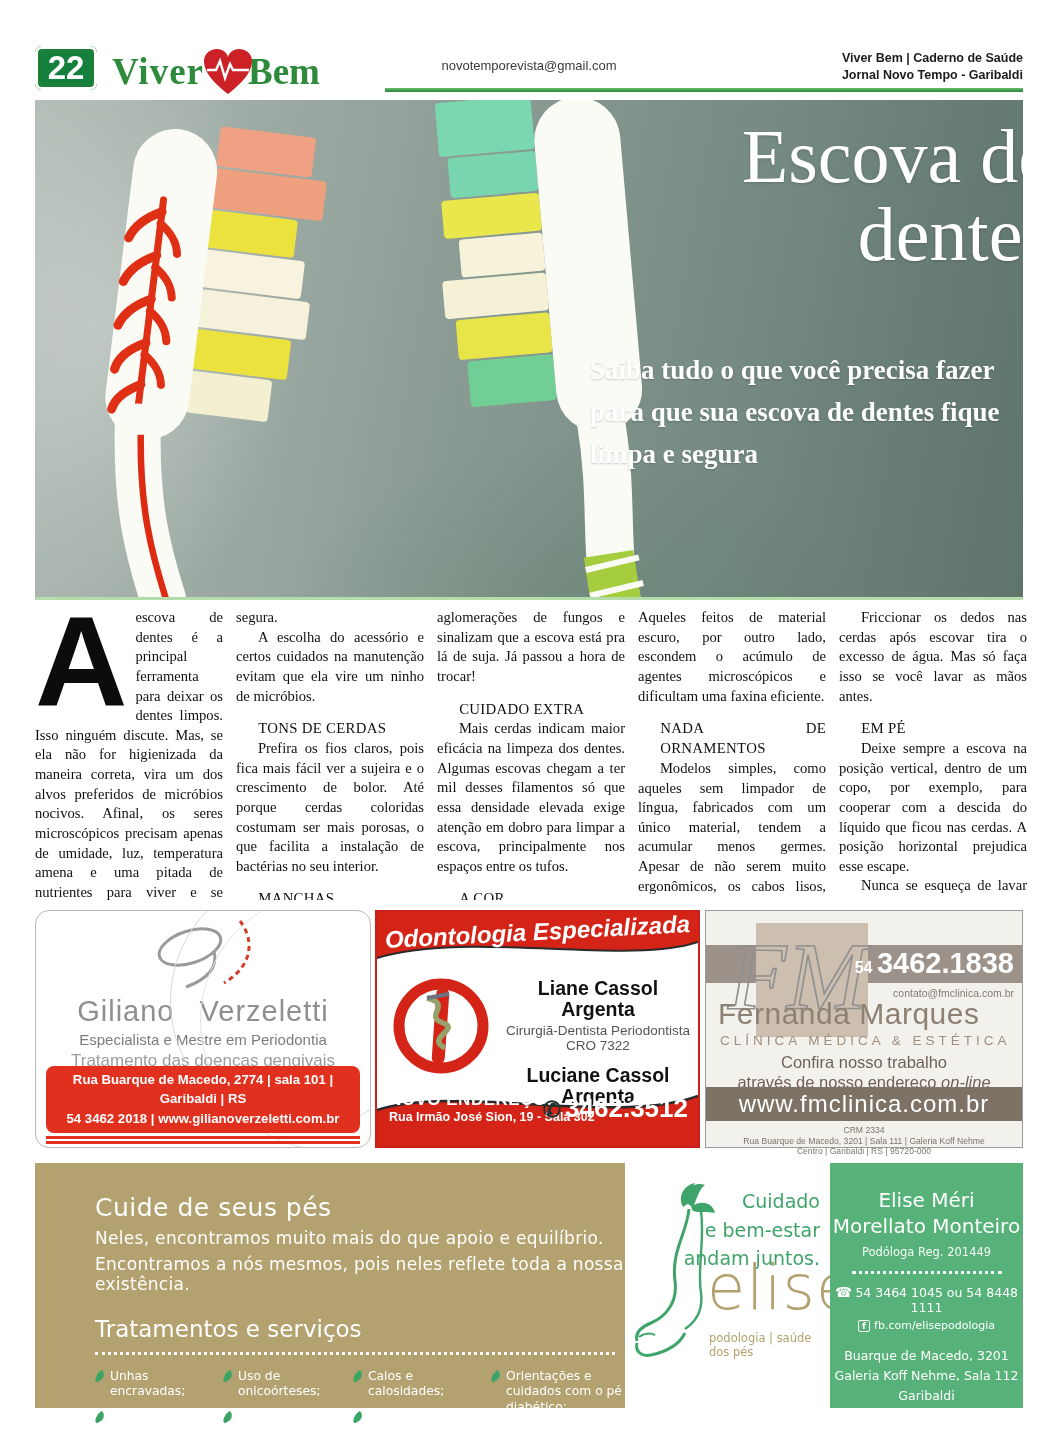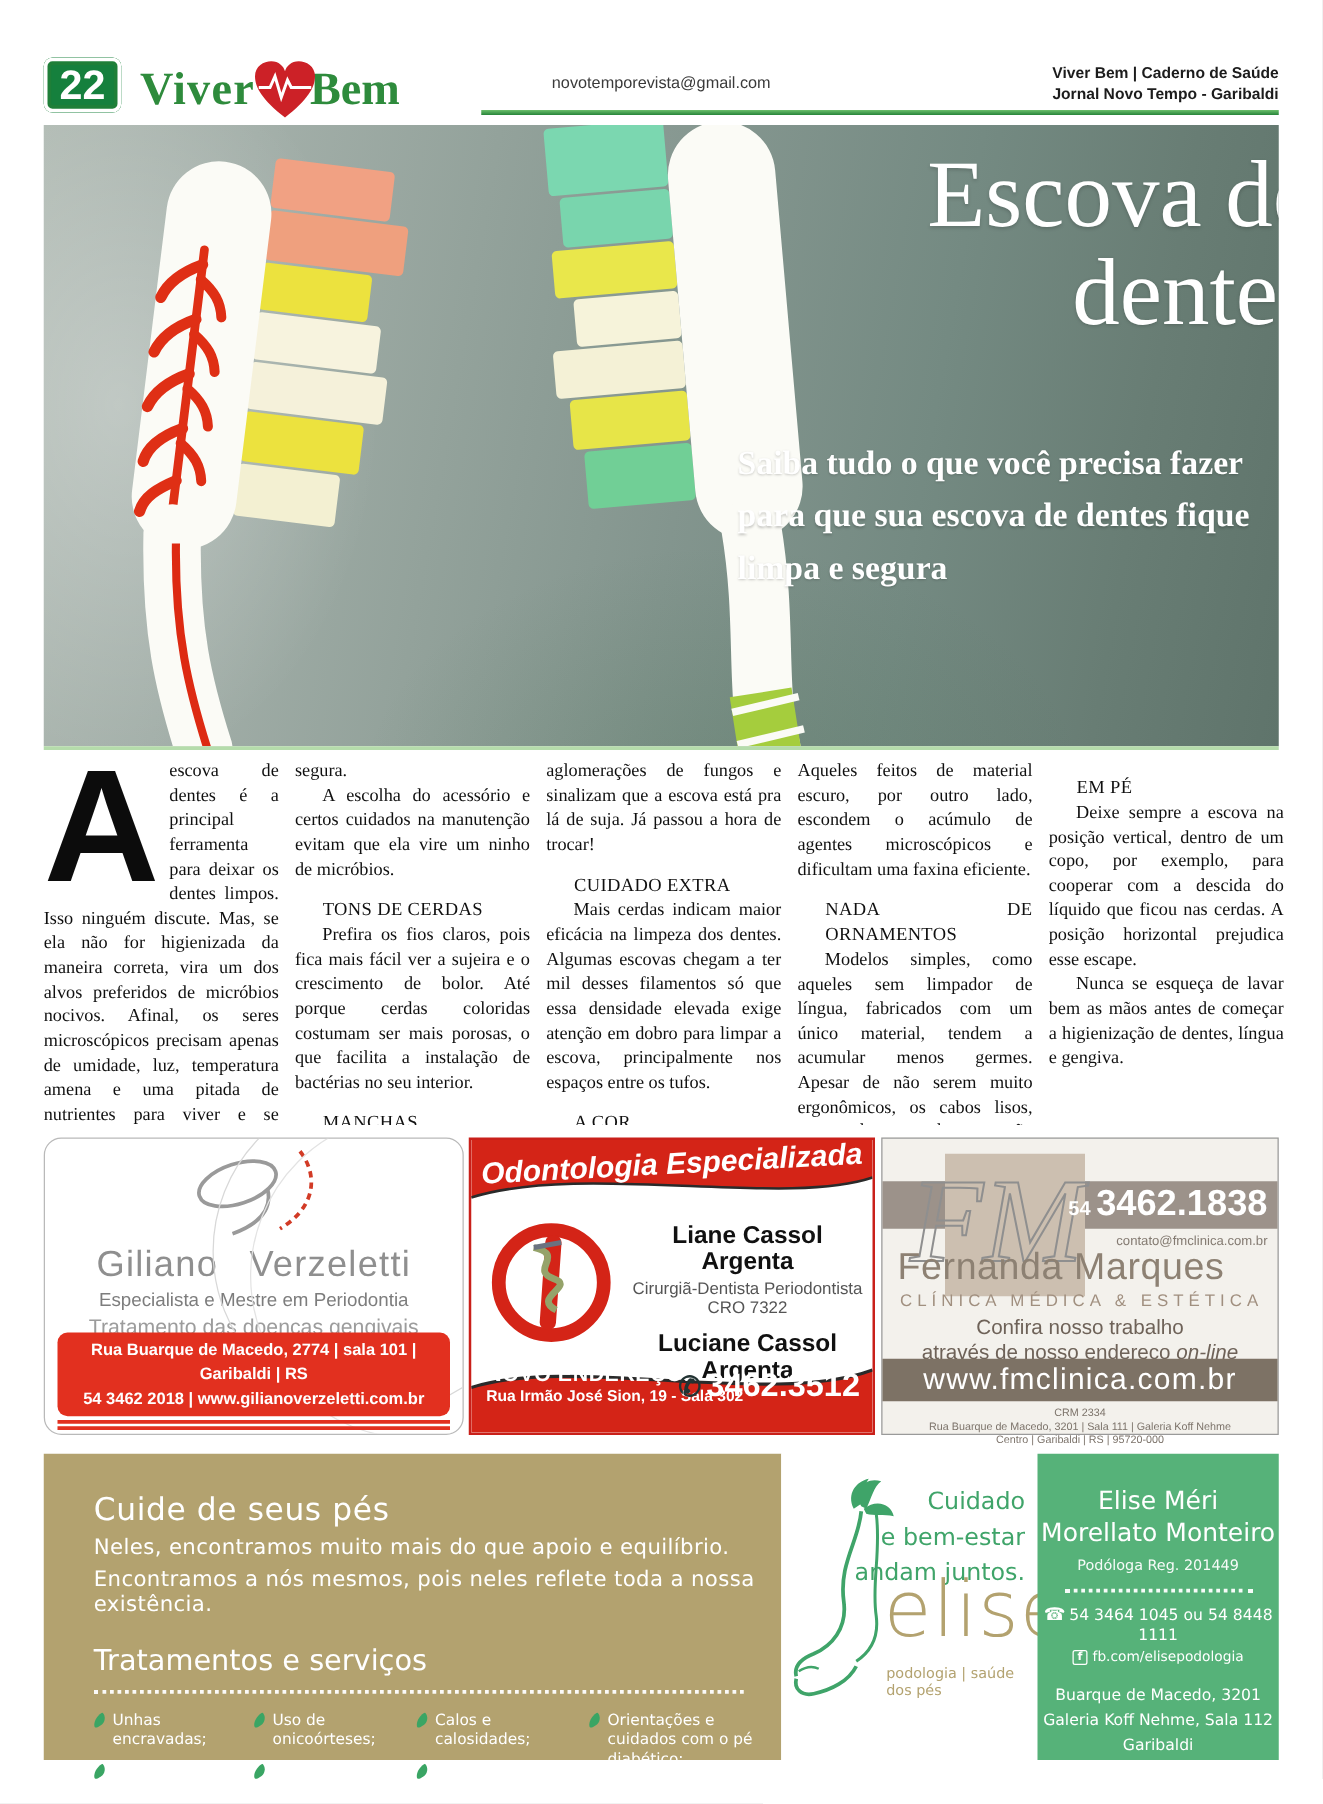--- a/index.html
+++ b/index.html
@@ -85,21 +85,21 @@
   .ad3 .mono svg { position:absolute; left:-38px; top:-6px; }
   .ad3 .fname { position:absolute; left:12px; top:86px; font-size:30px; color:#8d8173; letter-spacing:.5px; }
   .ad3 .ftag  { position:absolute; left:14px; top:122px; font-size:13.5px; letter-spacing:4px; color:#a08f7f; }
   .ad3 .promo { position:absolute; left:0; right:0; top:142px; text-align:center; font-size:16.5px; color:#6e6258; line-height:1.2; }
   .ad3 .sitebar { position:absolute; left:0; right:0; top:176px; height:34px; background:#7d7265; color:#fff;
                   font-size:24px; display:flex; align-items:center; justify-content:center; letter-spacing:1px; }
   .ad3 .small { position:absolute; left:0; right:0; top:214px; text-align:center; font-size:8.6px; color:#7d746b; line-height:1.25; }
 
   
   .fcare { position:absolute; left:35px; top:1163px; width:590px; height:245px; background:#b3a26f;
-           color:#fff; font-family:"DejaVu Sans", sans-serif; padding:30px 0 0 40px; }
+           color:#fff; font-family:"DejaVu Sans", sans-serif; padding:30px 0 0 60px; }
   .fcare .t1 { font-size:25px; letter-spacing:.5px; }
   .fcare .p  { font-size:17px; margin-top:6px; letter-spacing:.3px; }
   .fcare .t2 { font-size:23px; margin-top:22px; }
   .fcare .dots { width:520px; border-top:3px dotted rgba(255,255,255,.95); margin-top:10px; }
   .fcare .services { display:flex; margin-top:14px; width:540px; }
   .fcare .svc-col { display:flex; flex-direction:column; gap:10px; }
   .fcare .svc-col:nth-child(1){width:128px;} .fcare .svc-col:nth-child(2){width:130px;}
   .fcare .svc-col:nth-child(3){width:138px;} .fcare .svc-col:nth-child(4){width:144px;}
   .fcare .svc { display:flex; align-items:flex-start; gap:5px; font-size:12.3px; line-height:1.25; }
   .fcare .svc svg { flex:0 0 auto; margin-top:1px; }
@@ -227,20 +227,21 @@
     <h3>A COR</h3>
 
   </div>
   <div class="col c4">
     <p>Aqueles feitos de material escuro, por outro lado, escondem o acúmulo de agentes microscópicos e dificultam uma faxina eficiente.</p>
     <h3>NADA DE ORNAMENTOS</h3>
     <p class="ind">Modelos simples, como aqueles sem limpador de língua, fabricados com um único material, tendem a acumular menos germes. Apesar de não serem muito ergonômicos, os cabos lisos, sem ranhuras ou buracos, são os mais limpinhos.</p>
 
   </div>
   <div class="col c5">
+    <p class="ind">Friccionar os dedos nas cerdas após escovar tira o excesso de água. Mas só faça isso se você lavar as mãos antes.</p>
     <h3>EM PÉ</h3>
     <p class="ind">Deixe sempre a escova na posição vertical, dentro de um copo, por exemplo, para cooperar com a descida do líquido que ficou nas cerdas. A posição horizontal prejudica esse escape.</p>
     <p class="ind">Nunca se esqueça de lavar bem as mãos antes de começar a higienização de dentes, língua e gengiva.</p>
   </div>
 
   <div class="ad ad1">
     <div class="swoosh"></div>
     <div class="swoosh s2"></div>
     <svg class="glogo" width="150" height="76" viewBox="0 0 150 76">
       <ellipse cx="62" cy="30" rx="32" ry="16" fill="none" stroke="#9a9a9a" stroke-width="3" transform="rotate(-18 62 30)"></ellipse>

